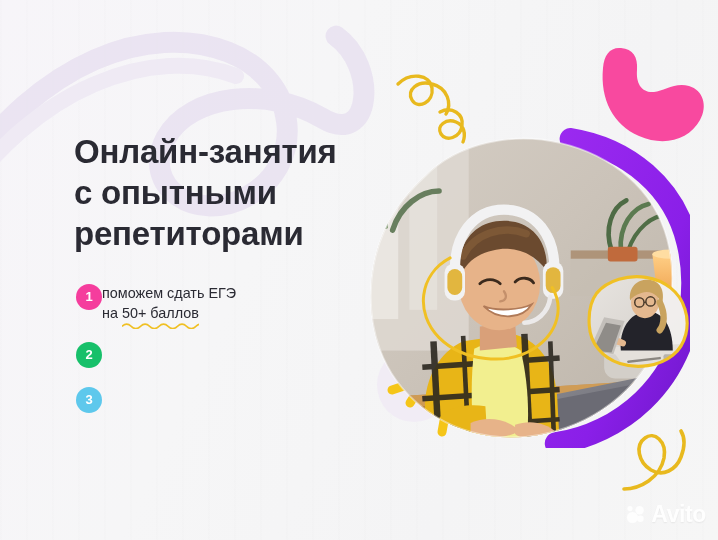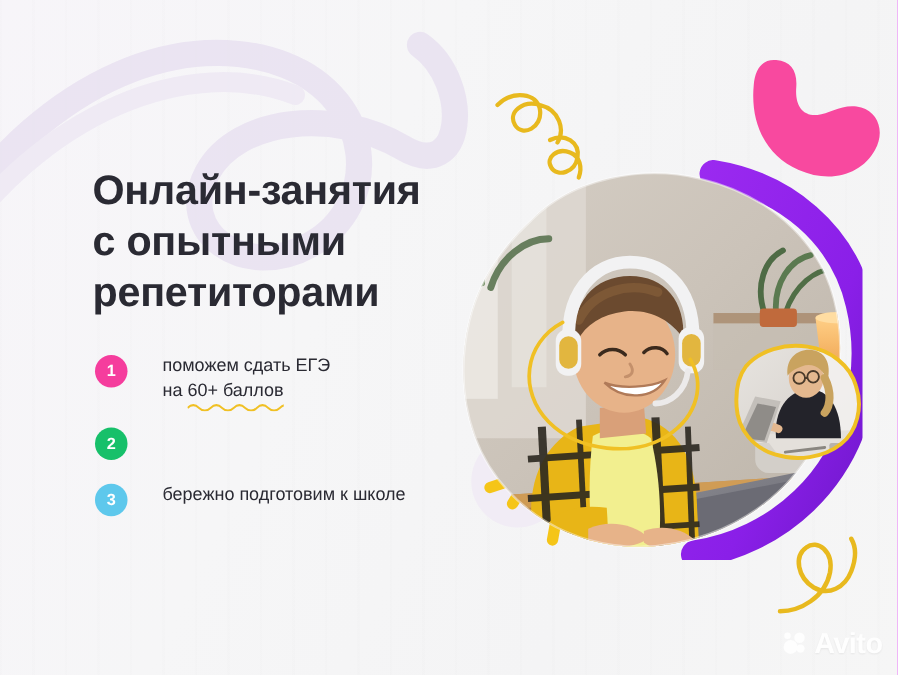--- a/index.html
+++ b/index.html
@@ -5,21 +5,21 @@
   html, body {
     margin: 0;
     padding: 0;
     background: #ffffff;
   }
   #ad {
     position: relative;
     width: 718px;
     height: 540px;
     overflow: hidden;
-    background: #d946ef;
+    background: #8b5cf6;
     font-family: "Liberation Sans", sans-serif;
     -webkit-font-smoothing: antialiased;
   }
 
   
   .bg-base {
     position: absolute;
     inset: 0;
     background:
       linear-gradient(115deg, #f7f5f9 0%, #f6f6f7 38%, #f4f4f5 70%, #f6f6f6 100%);
@@ -82,21 +82,21 @@
     border-radius: 50%;
     color: #ffffff;
     font-size: 13px;
     font-weight: 700;
     line-height: 26px;
     text-align: center;
     margin-top: 1px;
   }
 
   .bullet-text {
-    margin-left: 28px;
+    margin-left: 0;
     color: #2a2a33;
     font-size: 14.4px;
     line-height: 20px;
     font-weight: 400;
     white-space: pre-line;
     position: relative;
   }
 
   
   .wavy-wrap { position: relative; display: inline-block; }
@@ -249,32 +249,31 @@
 
   <div class="headline">Онлайн-занятия
 с опытными
 репетиторами</div>
 
   <div class="bullets">
 
     <div class="bullet">
       <div class="badge" style="background:#f53d9d">1</div>
       <div class="bullet-text"><span>поможем сдать ЕГЭ
-на </span><span class="wavy-wrap"><span>60+ баллов</span><svg class="wave" viewBox="0 0 100 8" preserveAspectRatio="none">
+на </span><span class="wavy-wrap"><span>50+ баллов</span><svg class="wave" viewBox="0 0 100 8" preserveAspectRatio="none">
               <path d="M0 5 Q 6 0 12 5 T 24 5 T 36 5 T 48 5 T 60 5 T 72 5 T 84 5 T 96 5 T 108 5" fill="none" stroke="#f0c024" stroke-width="2"></path>
             </svg></span></div>
     </div>
 
     <div class="bullet">
       <div class="badge" style="background:#17c06a">2</div>
     </div>
 
     <div class="bullet">
       <div class="badge" style="background:#5ec8ec">3</div>
-      <div class="bullet-text">бережно подготовим к школе</div>
     </div>
 
   </div>
 
   <div class="photo-stage">
     <svg width="322" height="320" viewBox="350 100 330 345">
 
       <path d="M560 112
                C 622 122, 672 164, 686 224
                C 701 286, 682 352, 638 394

